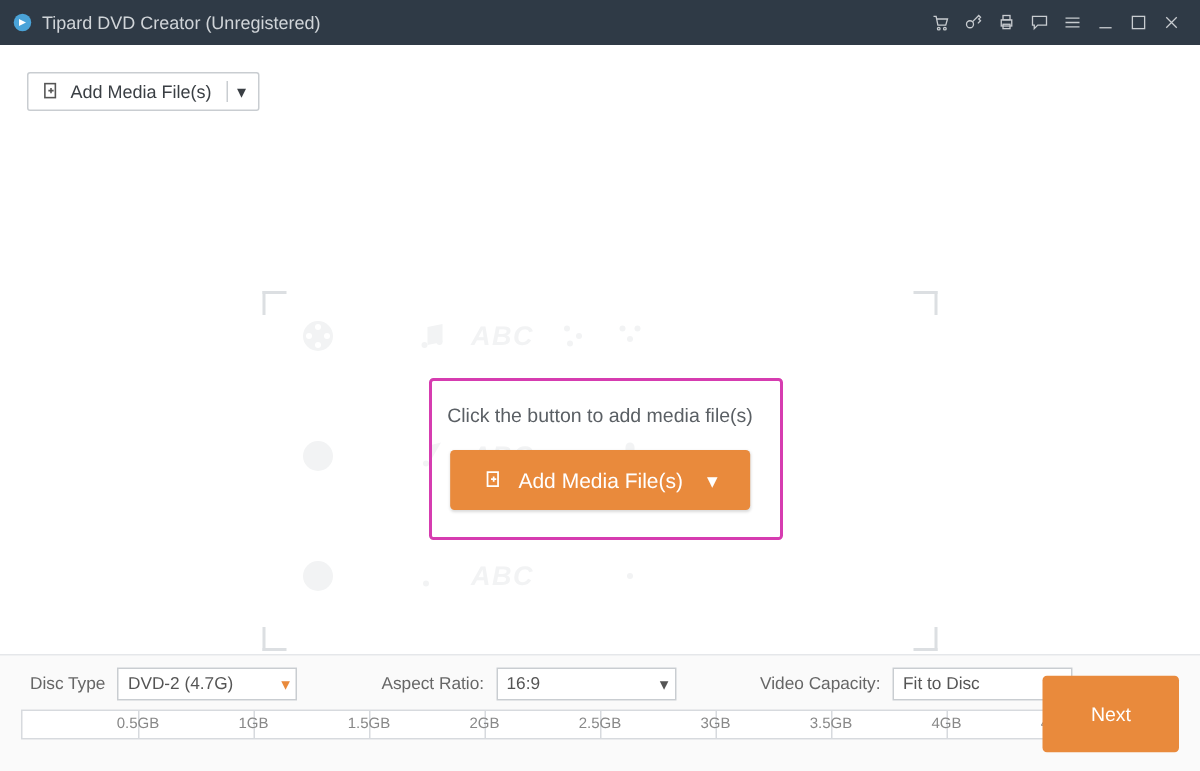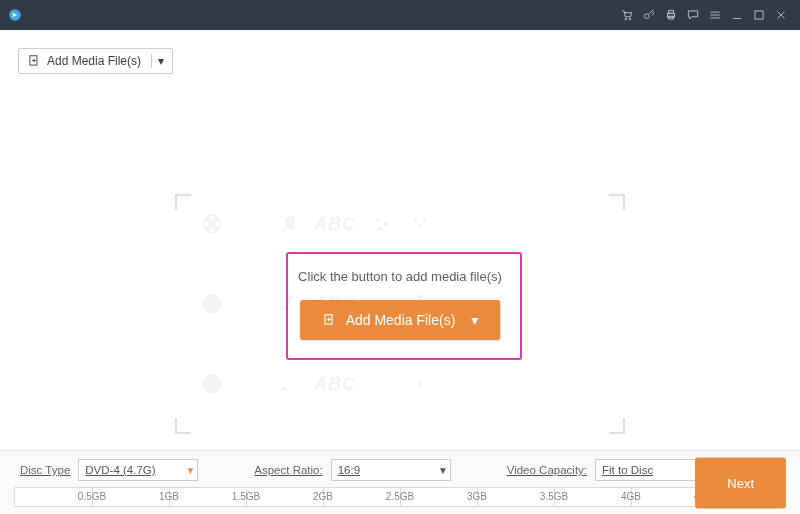--- a/index.html
+++ b/index.html
@@ -44,23 +44,23 @@
   box-shadow: 0 1px 2px rgba(0,0,0,.15);
 }
 .btn-primary .caret-sm { margin-left: 6px; }
 
 .highlight-box {
   position: absolute; border: 2.5px solid #d63cb0; border-radius: 3px;
   left: 286px; top: 178px; width: 236px; height: 108px; pointer-events: none;
 }
 
 .bottom {
-  position: absolute; bottom: 0; left: 0; right: 0; height: 64px;
+  position: absolute; bottom: 0; left: 0; right: 0; height: 78px;
   border-top: 1px solid #e5e7ea; background: #fafafa; padding: 8px 14px 6px 14px;
-  font-size: 11.5px; color: #555; text-decoration: underline;
+  font-size: 11.5px; color: #555;
 }
 .row1 { display: flex; align-items: center; gap: 8px; }
 .row1 .lbl { color: #666; margin-left: 6px; }
 .sel {
   border: 1px solid #c9cdd1; background: #fff; font-size: 11.5px;
   padding: 3px 20px 3px 6px; width: 120px; height: 22px; display: inline-flex; align-items: center;
   position: relative; cursor: pointer;
 }
 .sel .arrow { position: absolute; right: 4px; top: 50%; transform: translateY(-50%); }
 .sel.disc .arrow { color: #e98a3c; }
@@ -82,20 +82,21 @@
 .wm-ico { width: 24px; height: 24px; fill: #f2f3f4; }
 </style>
 </head>
 <body>
 
 <div class="titlebar">
   <svg class="logo" viewBox="0 0 24 24">
       <circle cx="12" cy="12" r="10" fill="#4aa3d8"></circle>
       <path d="M8 8 L16 12 L8 16 Z" fill="#fff"></path>
     </svg>
+  <span>Tipard DVD Creator (Unregistered)</span>
   <div class="spacer"></div>
   <div class="ticon">
       <svg viewBox="0 0 24 24">
         <path d="M4 5h3l2 10h9l2-7H8"></path>
         <circle cx="10" cy="19" r="1.5"></circle>
         <circle cx="17" cy="19" r="1.5"></circle>
       </svg>
     </div>
   <div class="ticon">
       <svg viewBox="0 0 24 24">
@@ -237,21 +238,21 @@
     </button>
   </div>
 
   <div class="highlight-box"></div>
 </div>
 
 <div class="bottom">
   <div class="row1">
     <span class="lbl">Disc Type</span>
     <div class="sel disc">
-      <span>DVD-4 (4.7G)</span>
+      <span>DVD-2 (4.7G)</span>
       <span class="arrow">▾</span>
     </div>
     <div class="gap"></div>
     <span class="lbl">Aspect Ratio:</span>
     <div class="sel">
       <span>16:9</span>
       <span class="arrow">▾</span>
     </div>
     <div class="gap"></div>
     <span class="lbl">Video Capacity:</span>

